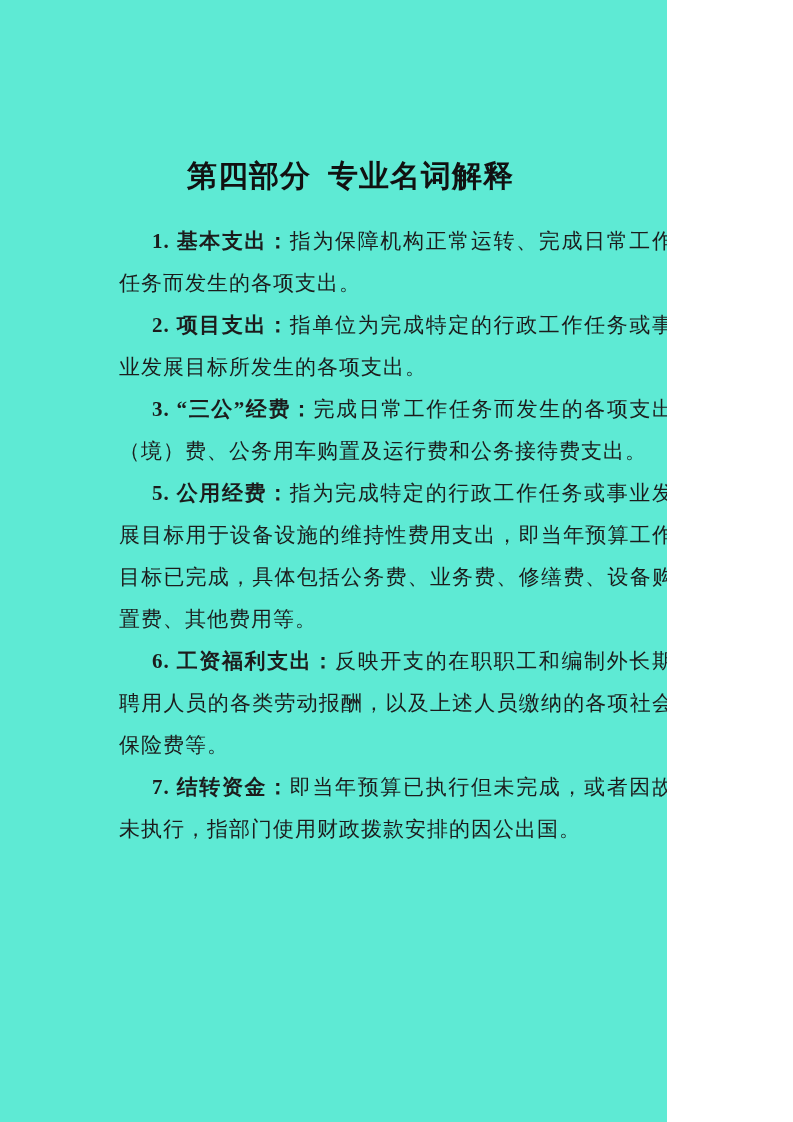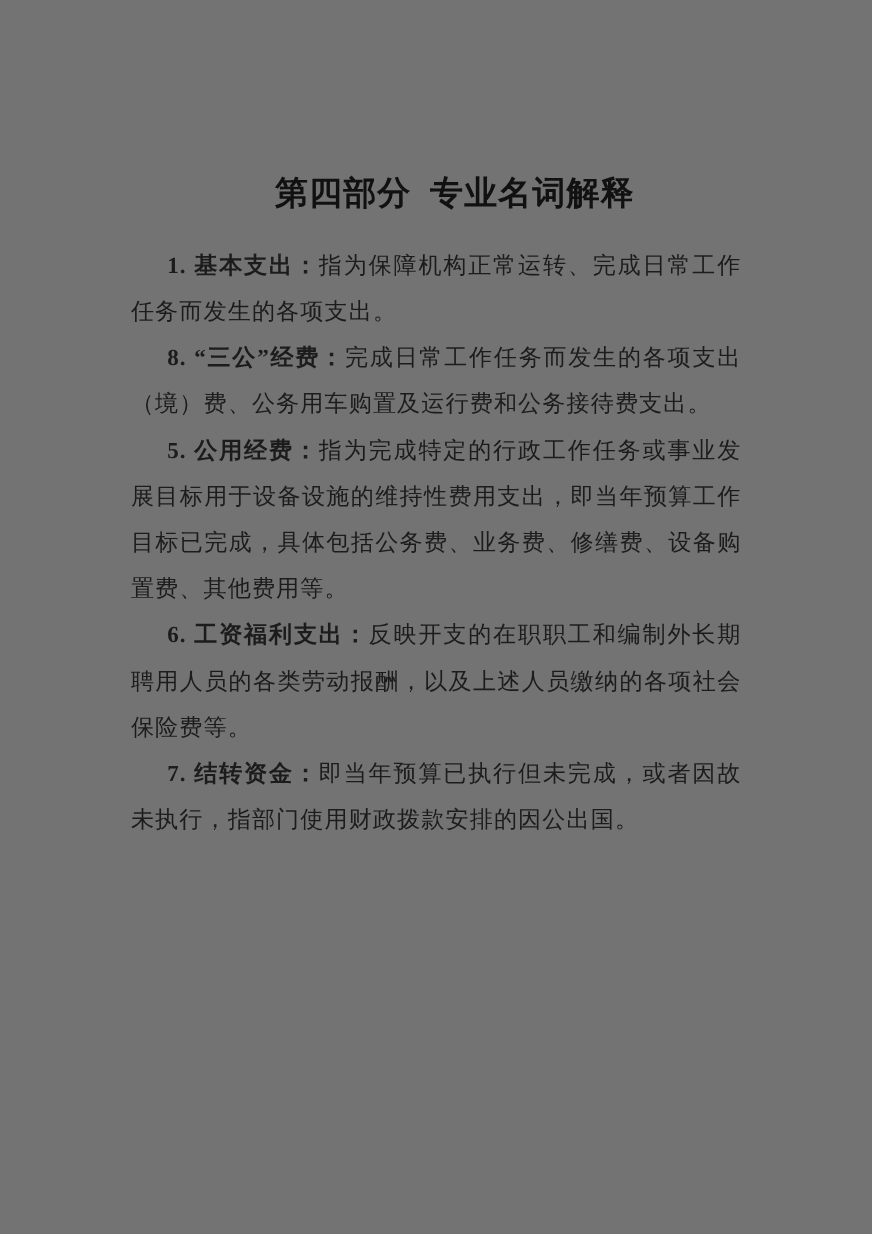--- a/index.html
+++ b/index.html
@@ -3,23 +3,23 @@
   <meta charset="utf-8">
   <style>
     html, body {
       margin: 0;
       padding: 0;
       background: #ffffff;
     }
     .page {
       position: relative;
       box-sizing: border-box;
-      width: 793px;
+      width: 667px;
       height: 1122px;
-      background: #737373;
+      background: #5eead4;
       padding: 158px 85px 0 119px;
       overflow: hidden;
       font-family: "Liberation Serif", "DejaVu Serif", serif;
       color: #1c1c1c;
     }
     .doc-title {
       margin: 0 0 26px 0;
       text-align: center;
       font-size: 30px;
       line-height: 36px;
@@ -48,22 +48,23 @@
   </style>
 </head>
 <body>
 
 <div class="page">
   <h1 class="doc-title">第四部分  专业名词解释</h1>
 
   <div class="doc-body">
     <p class="term-para"><span class="term-label">1. 基本支出：</span><span class="term-definition">指为保障机构正常运转、完成日常工作任务而发生的各项支出。</span></p>
 
+    <p class="term-para"><span class="term-label">2. 项目支出：</span><span class="term-definition">指单位为完成特定的行政工作任务或事业发展目标所发生的各项支出。</span></p>
 
-    <p class="term-para"><span class="term-label">8. “三公”经费：</span><span class="term-definition">完成日常工作任务而发生的各项支出（境）费、公务用车购置及运行费和公务接待费支出。</span></p>
+    <p class="term-para"><span class="term-label">3. “三公”经费：</span><span class="term-definition">完成日常工作任务而发生的各项支出（境）费、公务用车购置及运行费和公务接待费支出。</span></p>
 
 
     <p class="term-para"><span class="term-label">5. 公用经费：</span><span class="term-definition">指为完成特定的行政工作任务或事业发展目标用于设备设施的维持性费用支出，即当年预算工作目标已完成，具体包括公务费、业务费、修缮费、设备购置费、其他费用等。</span></p>
 
     <p class="term-para"><span class="term-label">6. 工资福利支出：</span><span class="term-definition">反映开支的在职职工和编制外长期聘用人员的各类劳动报酬，以及上述人员缴纳的各项社会保险费等。</span></p>
 
     <p class="term-para"><span class="term-label">7. 结转资金：</span><span class="term-definition">即当年预算已执行但未完成，或者因故未执行，指部门使用财政拨款安排的因公出国。</span></p>
 
   </div>
 </div>

